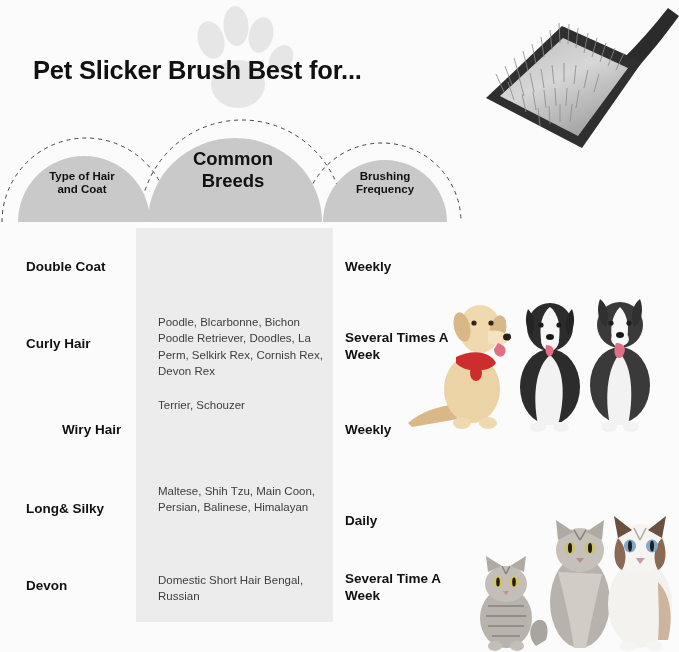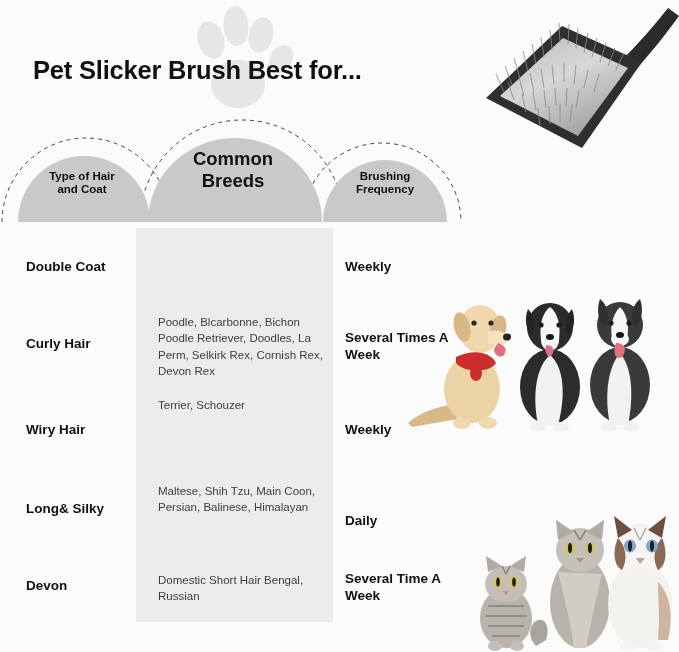--- a/index.html
+++ b/index.html
@@ -110,21 +110,21 @@
     <div class="cell-freq" style="top:31px;">Weekly</div>
   </div>
 
   <div class="row" style="top:305px;height:83px;">
     <div class="cell-type" style="top:31px;">Curly Hair</div>
     <div class="cell-breeds" style="top:9px;">Poodle, Blcarbonne, Bichon Poodle Retriever, Doodles, La Perm, Selkirk Rex, Cornish Rex, Devon Rex</div>
     <div class="cell-freq" style="top:25px;">Several Times A Week</div>
   </div>
 
   <div class="row" style="top:388px;height:77px;">
-    <div class="cell-type" style="top:34px;">Wiry Hair</div>
+    <div class="cell-type" style="top:34px;margin-left:36px;">Wiry Hair</div>
     <div class="cell-breeds" style="top:9px;">Terrier, Schouzer</div>
     <div class="cell-freq" style="top:34px;">Weekly</div>
   </div>
 
   <div class="row" style="top:465px;height:85px;">
     <div class="cell-type" style="top:36px;">Long&amp; Silky</div>
     <div class="cell-breeds" style="top:18px;">Maltese, Shih Tzu, Main Coon, Persian, Balinese, Himalayan</div>
     <div class="cell-freq" style="top:48px;">Daily</div>
   </div>
 

